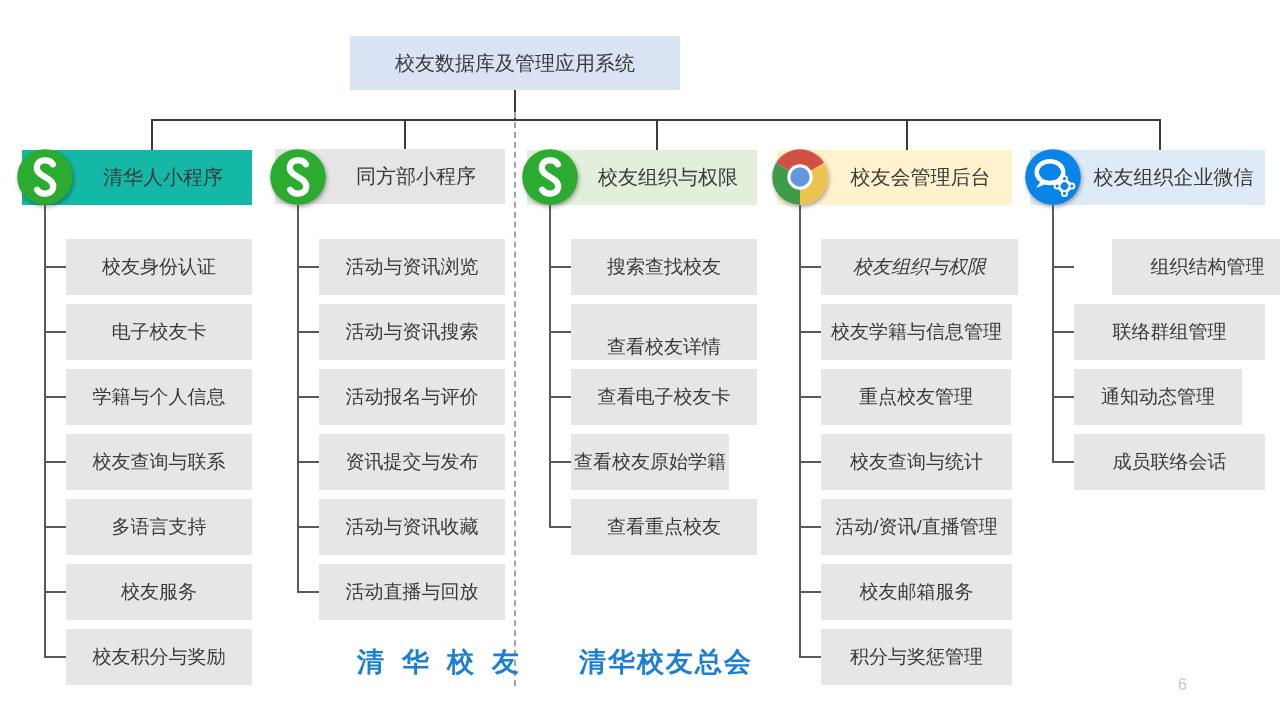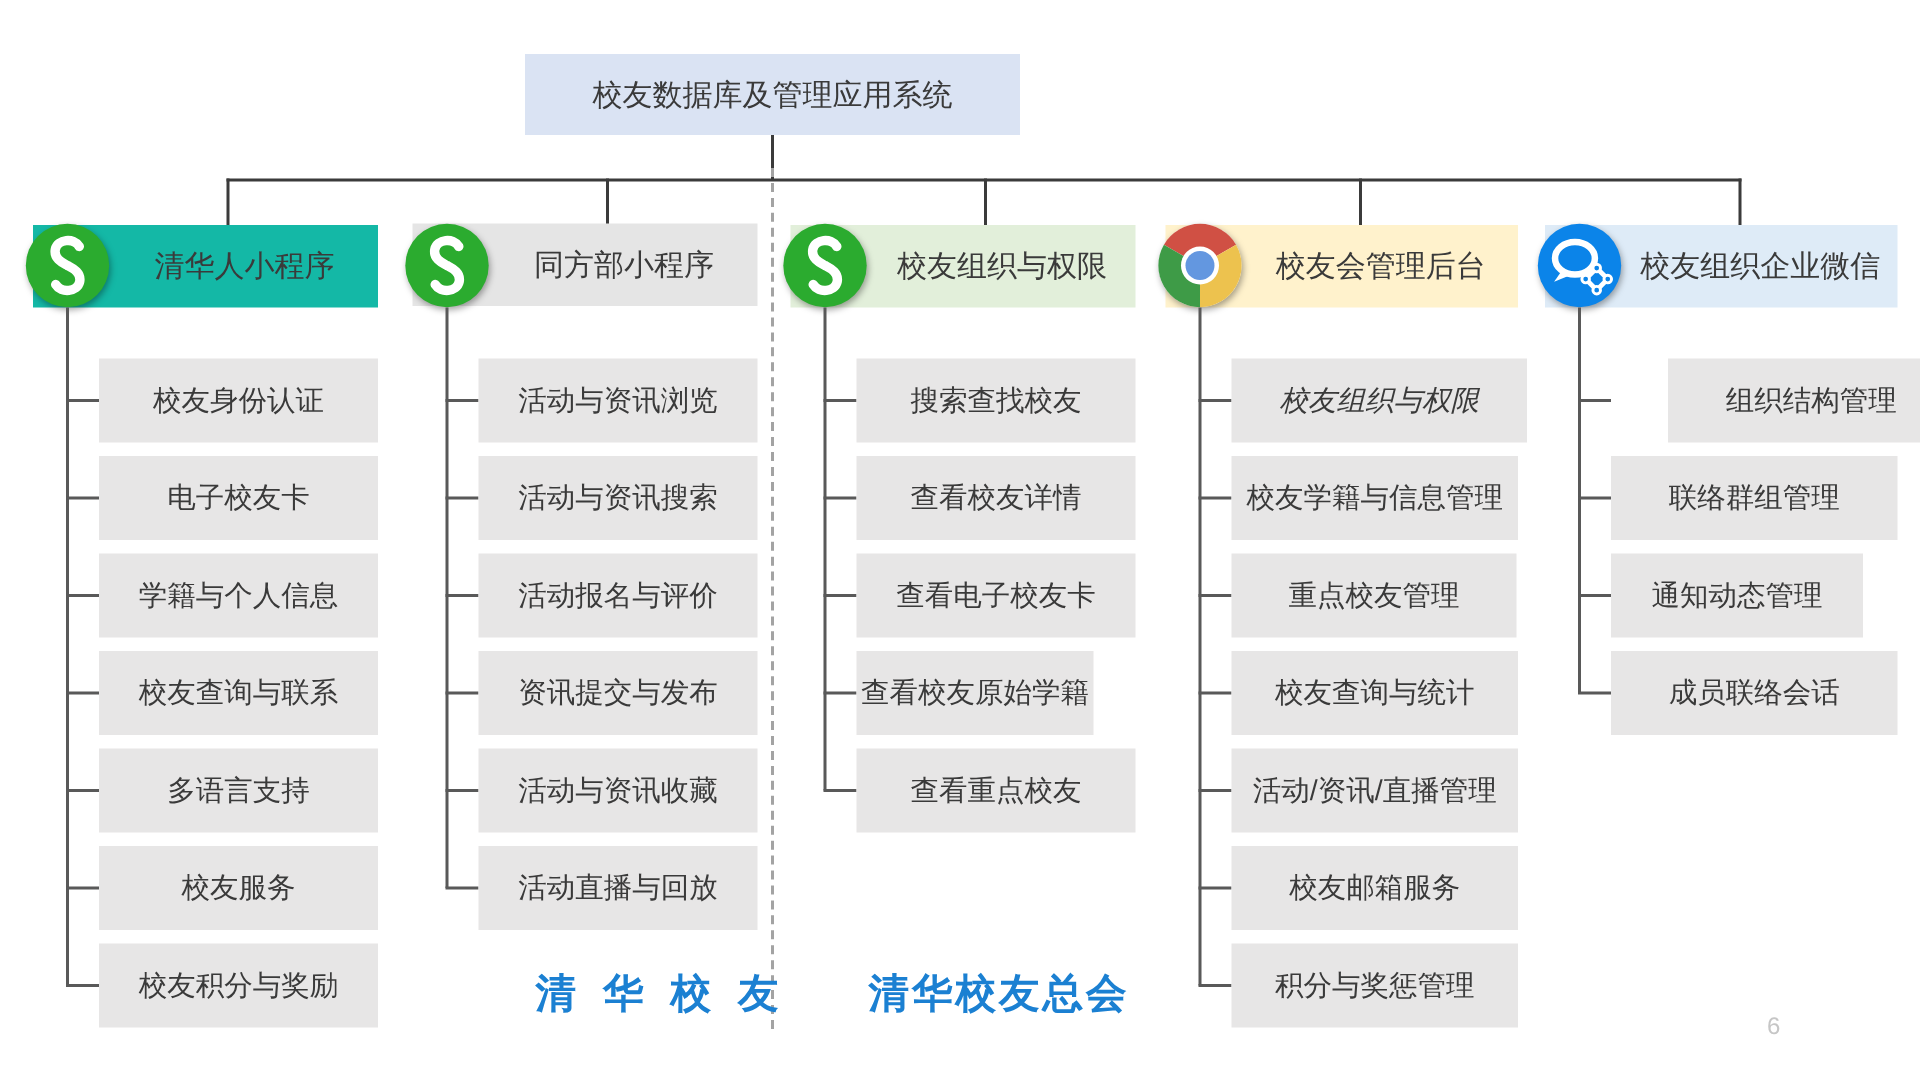--- a/index.html
+++ b/index.html
@@ -115,21 +115,21 @@
         <svg viewBox="0 0 48 48" xmlns="http://www.w3.org/2000/svg" class="icon-badge" style="left: 521px; top: 148px;">
       <circle cx="24" cy="24" r="23" fill="var(--wechat-green)"></circle>
       <path d="M30.5 13.5 C27.5 8.5 18.5 9.5 17.3 15 C16.2 20.5 21.8 22.8 24 24 C26.2 25.2 31.8 27.5 30.7 33 C29.5 38.5 20.5 39.5 17.5 34.5" fill="none" stroke="#ffffff" stroke-width="5.2" stroke-linecap="round"></path>
     </svg>
         <div class="vline" style="left: 549px; top: 205px; width: 2px; height: 322px;"></div>
         <div class="hline" style="left: 549px; top: 266px; width: 22px; height: 2px;"></div>
         <div class="item-box" style="left: 571px; top: 239px; width: 186px;">
           <span>搜索查找校友</span>
         </div>
         <div class="hline" style="left: 549px; top: 331px; width: 22px; height: 2px;"></div>
-        <div class="item-box" style="left: 571px; top: 304px; width: 186px;">
+        <div class="item-box" style="left: 571px; top: 304px; width: 186px; align-items: flex-end;">
           <span>查看校友详情</span>
         </div>
         <div class="hline" style="left: 549px; top: 396px; width: 22px; height: 2px;"></div>
         <div class="item-box" style="left: 571px; top: 369px; width: 186px;">
           <span>查看电子校友卡</span>
         </div>
         <div class="hline" style="left: 549px; top: 461px; width: 22px; height: 2px;"></div>
         <div class="item-box" style="left: 571px; top: 434px; width: 158px;">
           <span>查看校友原始学籍</span>
         </div>

